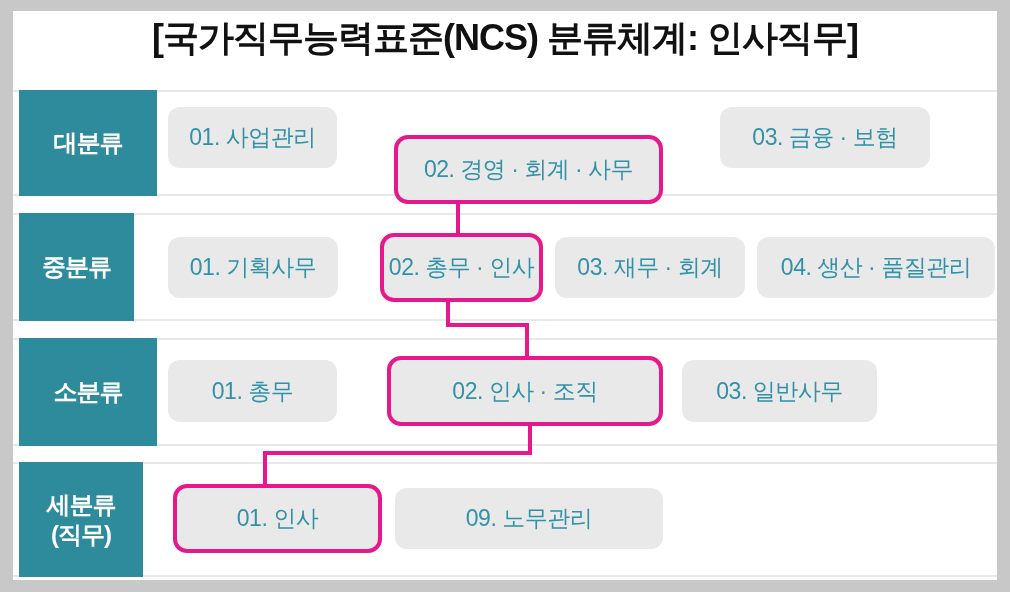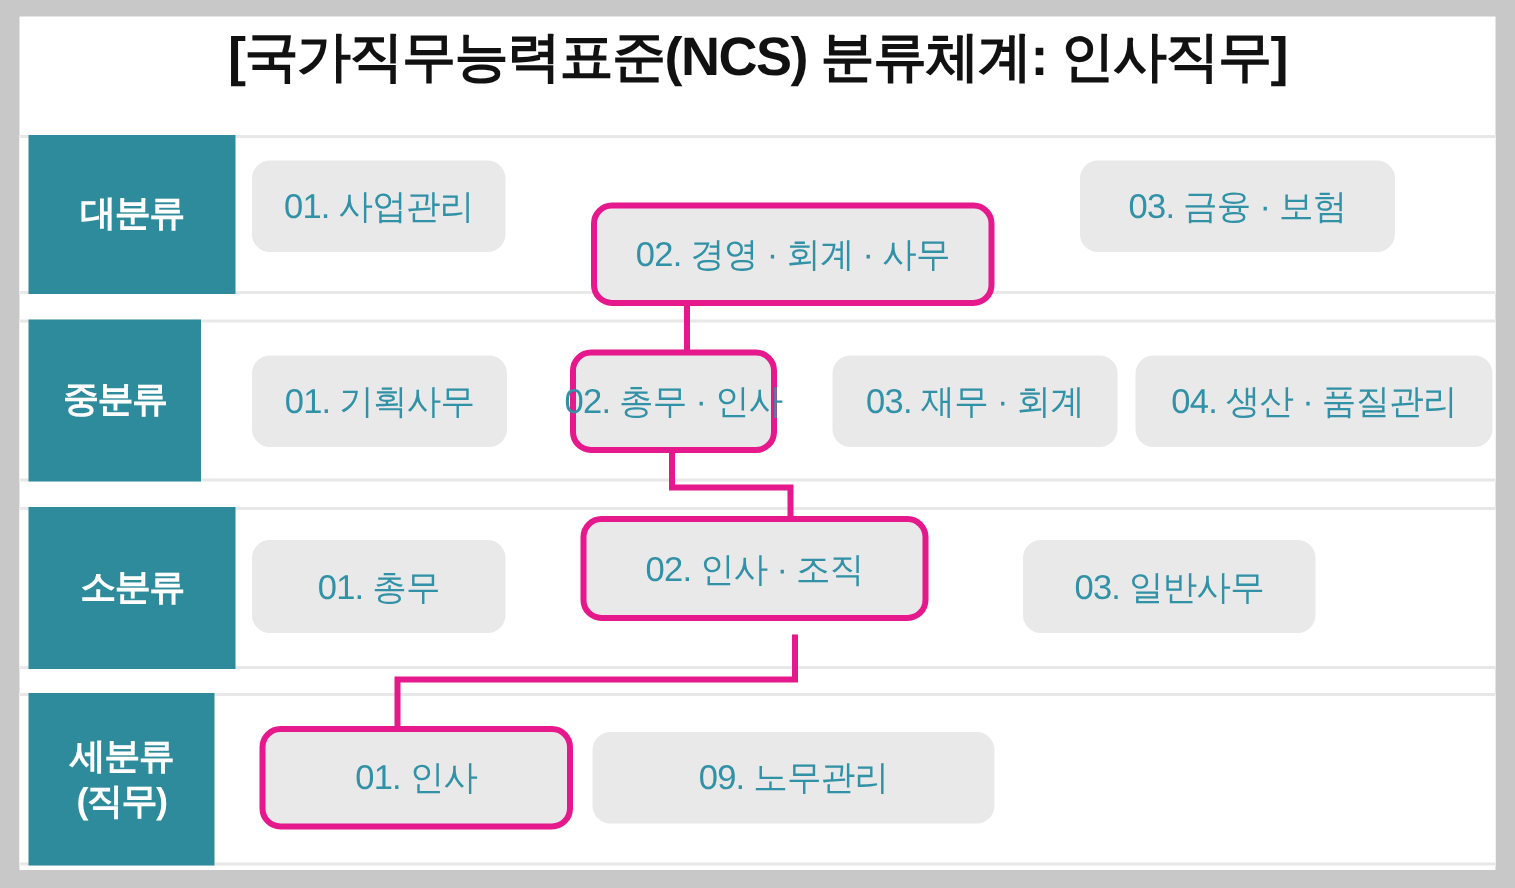--- a/index.html
+++ b/index.html
@@ -96,23 +96,23 @@
   <div class="row-label" style="left:19px;top:213px;width:115px;height:108px;">중분류</div>
   <div class="row-label" style="left:19px;top:338px;width:138px;height:108px;">소분류</div>
   <div class="row-label" style="left:19px;top:462px;width:124px;height:115px;">세분류
 (직무)</div>
 
   <div class="node" style="left:168px;top:107px;width:169px;height:61px;">01. 사업관리</div>
   <div class="node hl" style="left:394px;top:103px;width:269px;height:69px;margin-top:32px;">02. 경영 · 회계 · 사무</div>
   <div class="node" style="left:704px;top:107px;width:210px;height:61px;margin-left:16px;">03. 금융 · 보험</div>
 
   <div class="node" style="left:168px;top:237px;width:170px;height:61px;">01. 기획사무</div>
-  <div class="node hl" style="left:380px;top:233px;width:138px;height:69px;">02. 총무 · 인사</div>
+  <div class="node hl" style="left:380px;top:233px;width:163px;height:69px;">02. 총무 · 인사</div>
   <div class="node" style="left:555px;top:237px;width:190px;height:61px;">03. 재무 · 회계</div>
   <div class="node" style="left:757px;top:237px;width:238px;height:61px;">04. 생산 · 품질관리</div>
 
   <div class="node" style="left:168px;top:360px;width:169px;height:62px;">01. 총무</div>
-  <div class="node hl" style="left:387px;top:344px;width:232px;height:70px;">02. 인사 · 조직</div>
+  <div class="node hl" style="left:387px;top:356px;width:276px;height:70px;">02. 인사 · 조직</div>
   <div class="node" style="left:682px;top:360px;width:195px;height:62px;">03. 일반사무</div>
 
   <div class="node hl" style="left:173px;top:484px;width:209px;height:69px;">01. 인사</div>
   <div class="node" style="left:395px;top:488px;width:268px;height:61px;">09. 노무관리</div>
 </div>
 
 </body></html>

